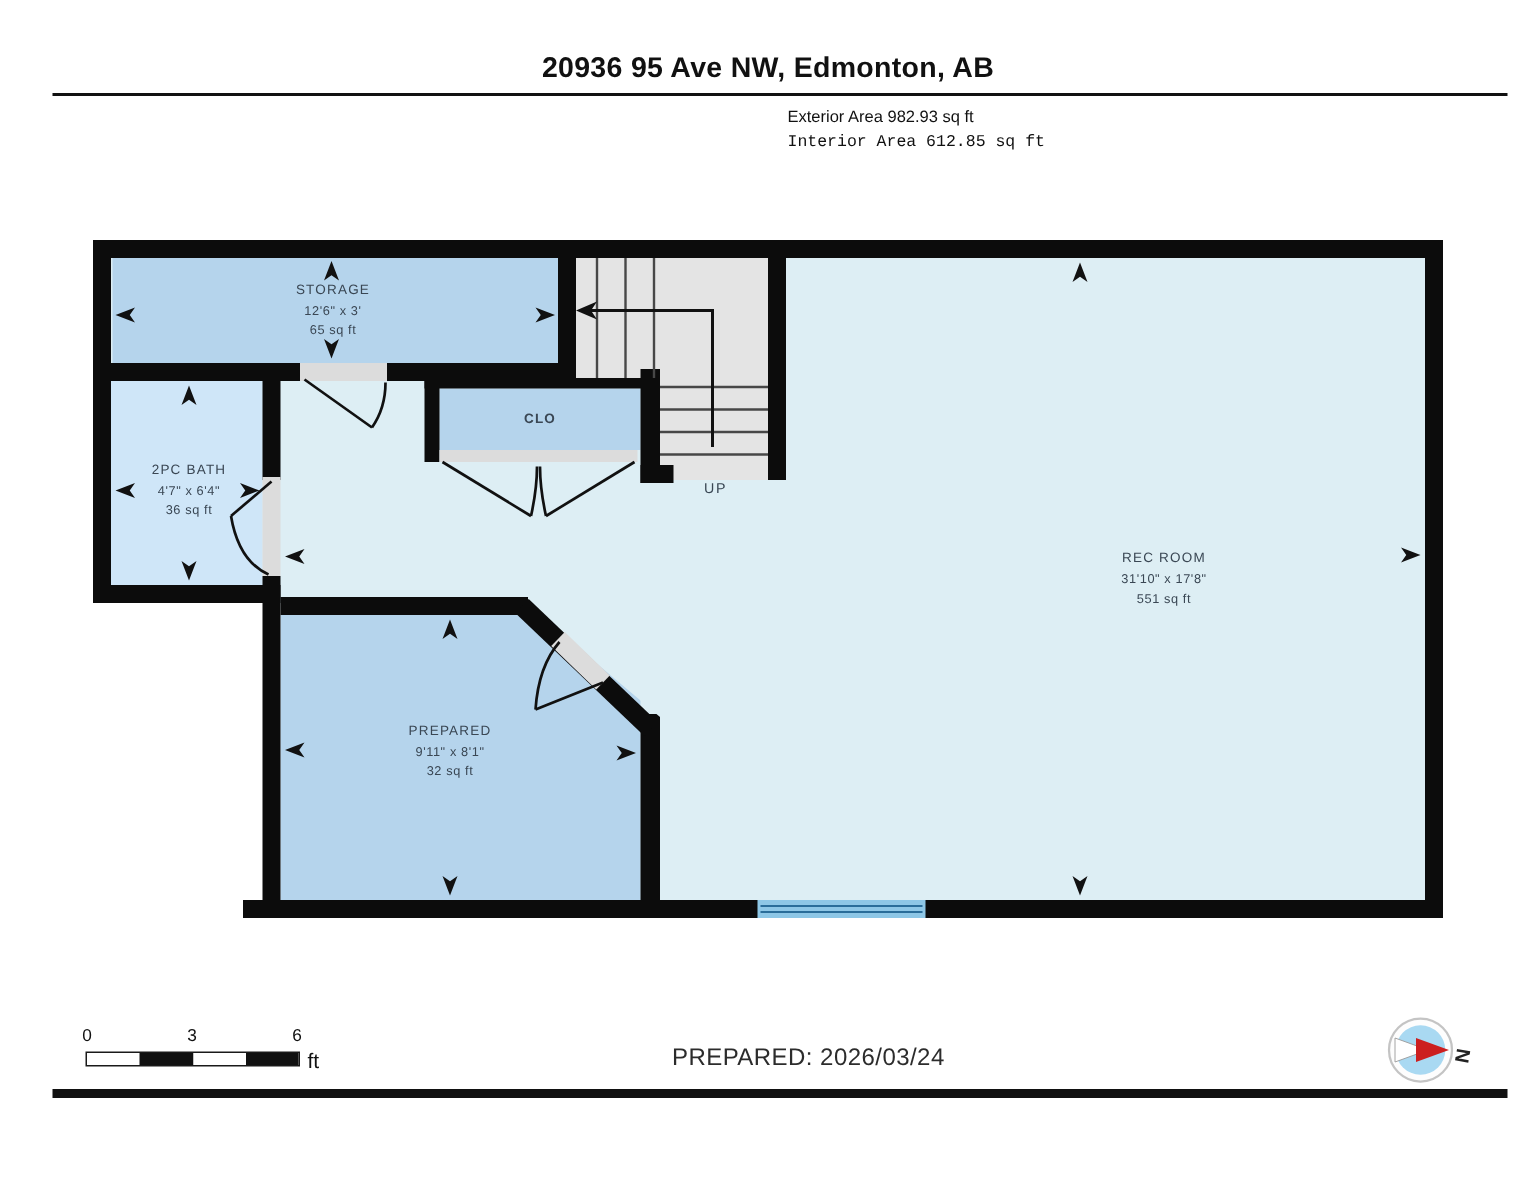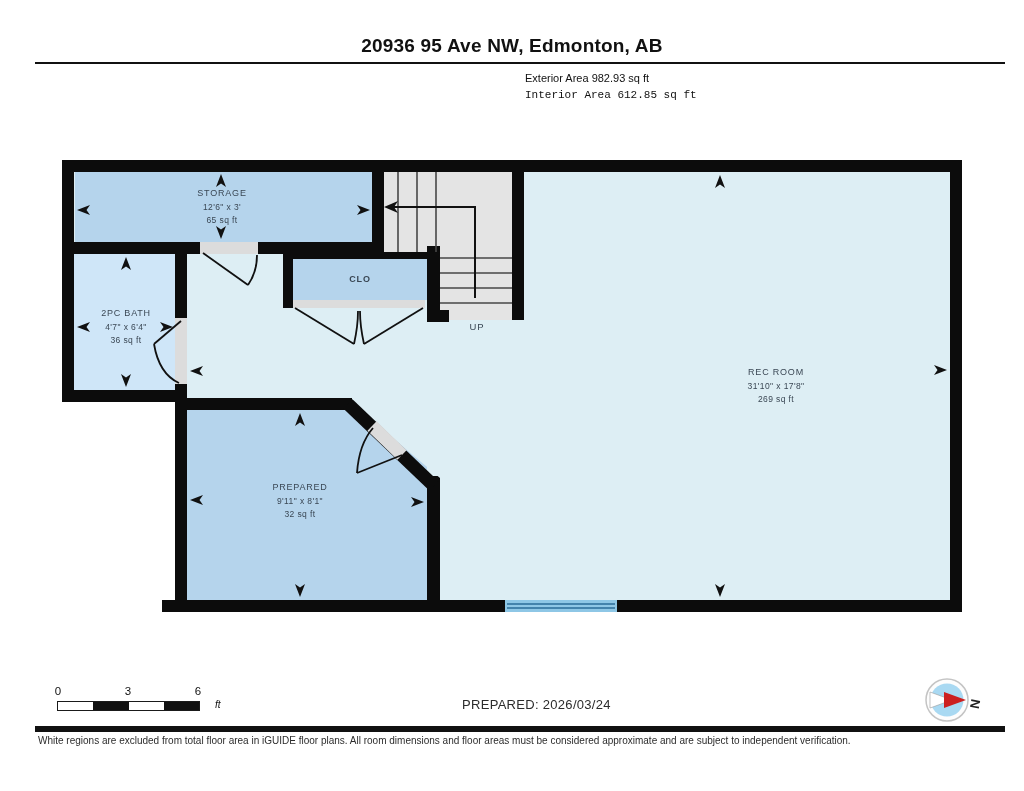--- a/index.html
+++ b/index.html
@@ -41,22 +41,22 @@
   .up-label{position:absolute;z-index:6;transform:translate(-50%,-50%);
             font-size:9.5px;letter-spacing:1px;color:var(--label);}
 
   
   .scale-tick{position:absolute;font-size:11.5px;color:#111;transform:translateX(-50%);}
   .scale-bar{position:absolute;left:57px;top:701px;width:143px;height:10px;
              border:1px solid #1a1a1a;display:flex;}
   .scale-bar .seg{flex:1;}
   .seg.white{background:#fff;}
   .seg.black{background:#111;}
-  .scale-unit{position:absolute;left:215px;top:699px;font-size:10px;color:#111;font-style:italic;}
-  .prepared{position:absolute;left:462px;top:697px;font-size:13px;color:#2c2c2c;letter-spacing:.3px;}
+  .scale-unit{position:absolute;left:205px;top:699px;font-size:14px;color:#111;}
+  .prepared{position:absolute;left:448px;top:697px;font-size:16px;color:#2c2c2c;letter-spacing:.3px;}
   .compass{position:absolute;left:908px;top:672px;}
   .footer-rule{position:absolute;left:35px;top:726px;width:970px;height:6px;background:#111;}
   .disclaimer{position:absolute;left:38px;top:735px;width:960px;font-size:10px;color:#2c2c2c;}
 </style>
 </head>
 <body>
 
 <div class="page">
 
   <div class="title">20936 95 Ave NW, Edmonton, AB</div>
@@ -176,21 +176,21 @@
       <span class="nm">2PC BATH</span><br>
       <span>4'7" x 6'4"</span><br>
       <span>36 sq ft</span>
     </div>
     <div class="room-label" style="left:298px;top:120px;font-weight:bold;">
       <span class="nm">CLO</span>
     </div>
     <div class="room-label" style="left:686px;top:226px;margin-left:28px;">
       <span class="nm">REC ROOM</span><br>
       <span>31'10" x 17'8"</span><br>
-      <span>269 sq ft</span>
+      <span>551 sq ft</span>
     </div>
     <div class="room-label" style="left:238px;top:341px;">
       <span class="nm">PREPARED</span><br>
       <span>9'11" x 8'1"</span><br>
       <span>32 sq ft</span>
     </div>
     <div class="up-label" style="left:415px;top:166px;">UP</div>
   </div>
 
   <span class="scale-tick" style="left:58px;top:685px;">0</span>
@@ -207,15 +207,14 @@
 
   <svg class="compass" width="92" height="58" viewBox="0 0 92 58">
     <circle cx="39" cy="28" r="21" fill="#fdfdfd" stroke="#c4c4c4" stroke-width="1.5"></circle>
     <circle cx="39" cy="28" r="16.5" fill="var(--compass-blue)"></circle>
     <polygon points="22,20 44,28 22,36" fill="#ffffff" stroke="#9a9a9a" stroke-width="0.6"></polygon>
     <polygon points="36,20 58,28 36,36" fill="var(--compass-red)"></polygon>
     <text x="63" y="33" font-size="13" font-weight="bold" fill="#222" transform="rotate(100 66 30)">N</text>
   </svg>
 
   <div class="footer-rule"></div>
-  <div class="disclaimer">White regions are excluded from total floor area in iGUIDE floor plans. All room dimensions and floor areas must be considered approximate and are subject to independent verification.</div>
 
 </div>
 
 </body></html>

